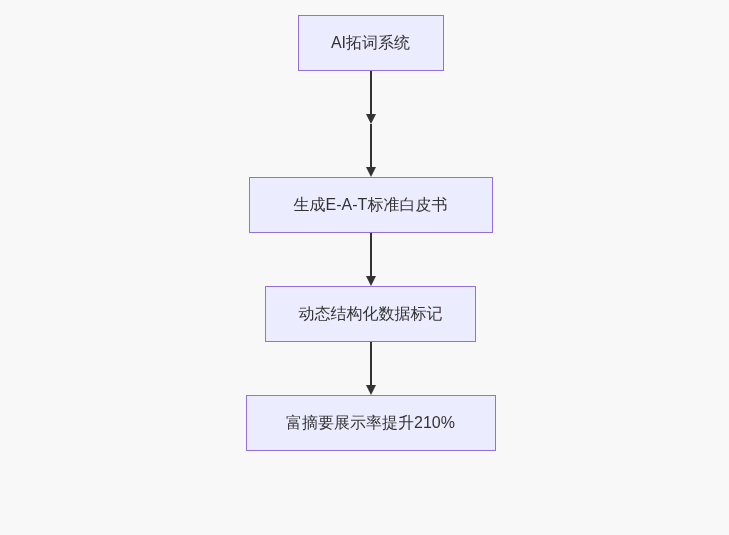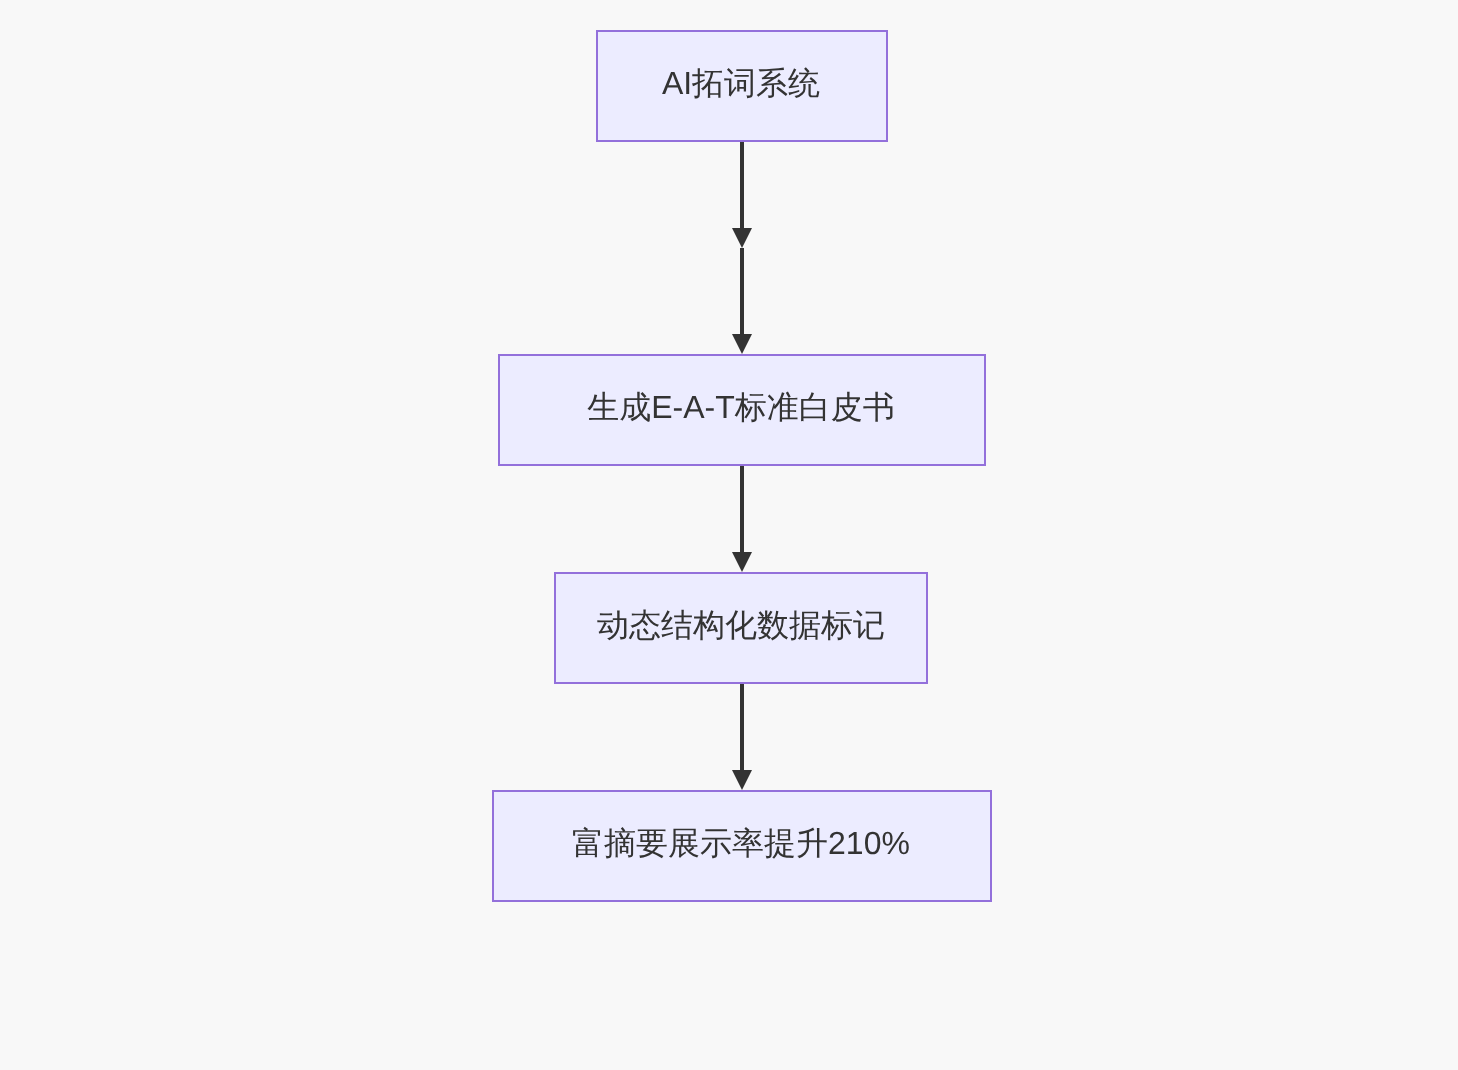--- a/index.html
+++ b/index.html
@@ -32,21 +32,21 @@
     align-items: center;
     justify-content: center;
     color: #333333;
     font-size: 16px;
     line-height: 1;
     white-space: nowrap;
   }
   .node-1 { width: 146px; }
   .node-2 { width: 192px; }
   .node-3 { width: 244px; }
-  .node-4 { width: 187px; align-items: center; }
+  .node-4 { width: 211px; align-items: center; }
   .node-5 { width: 250px; }
   .flow-edge {
     height: 53px;
     width: 10px;
     display: flex;
     flex-direction: column;
     align-items: center;
   }
   .edge-line {
     width: 2px;

